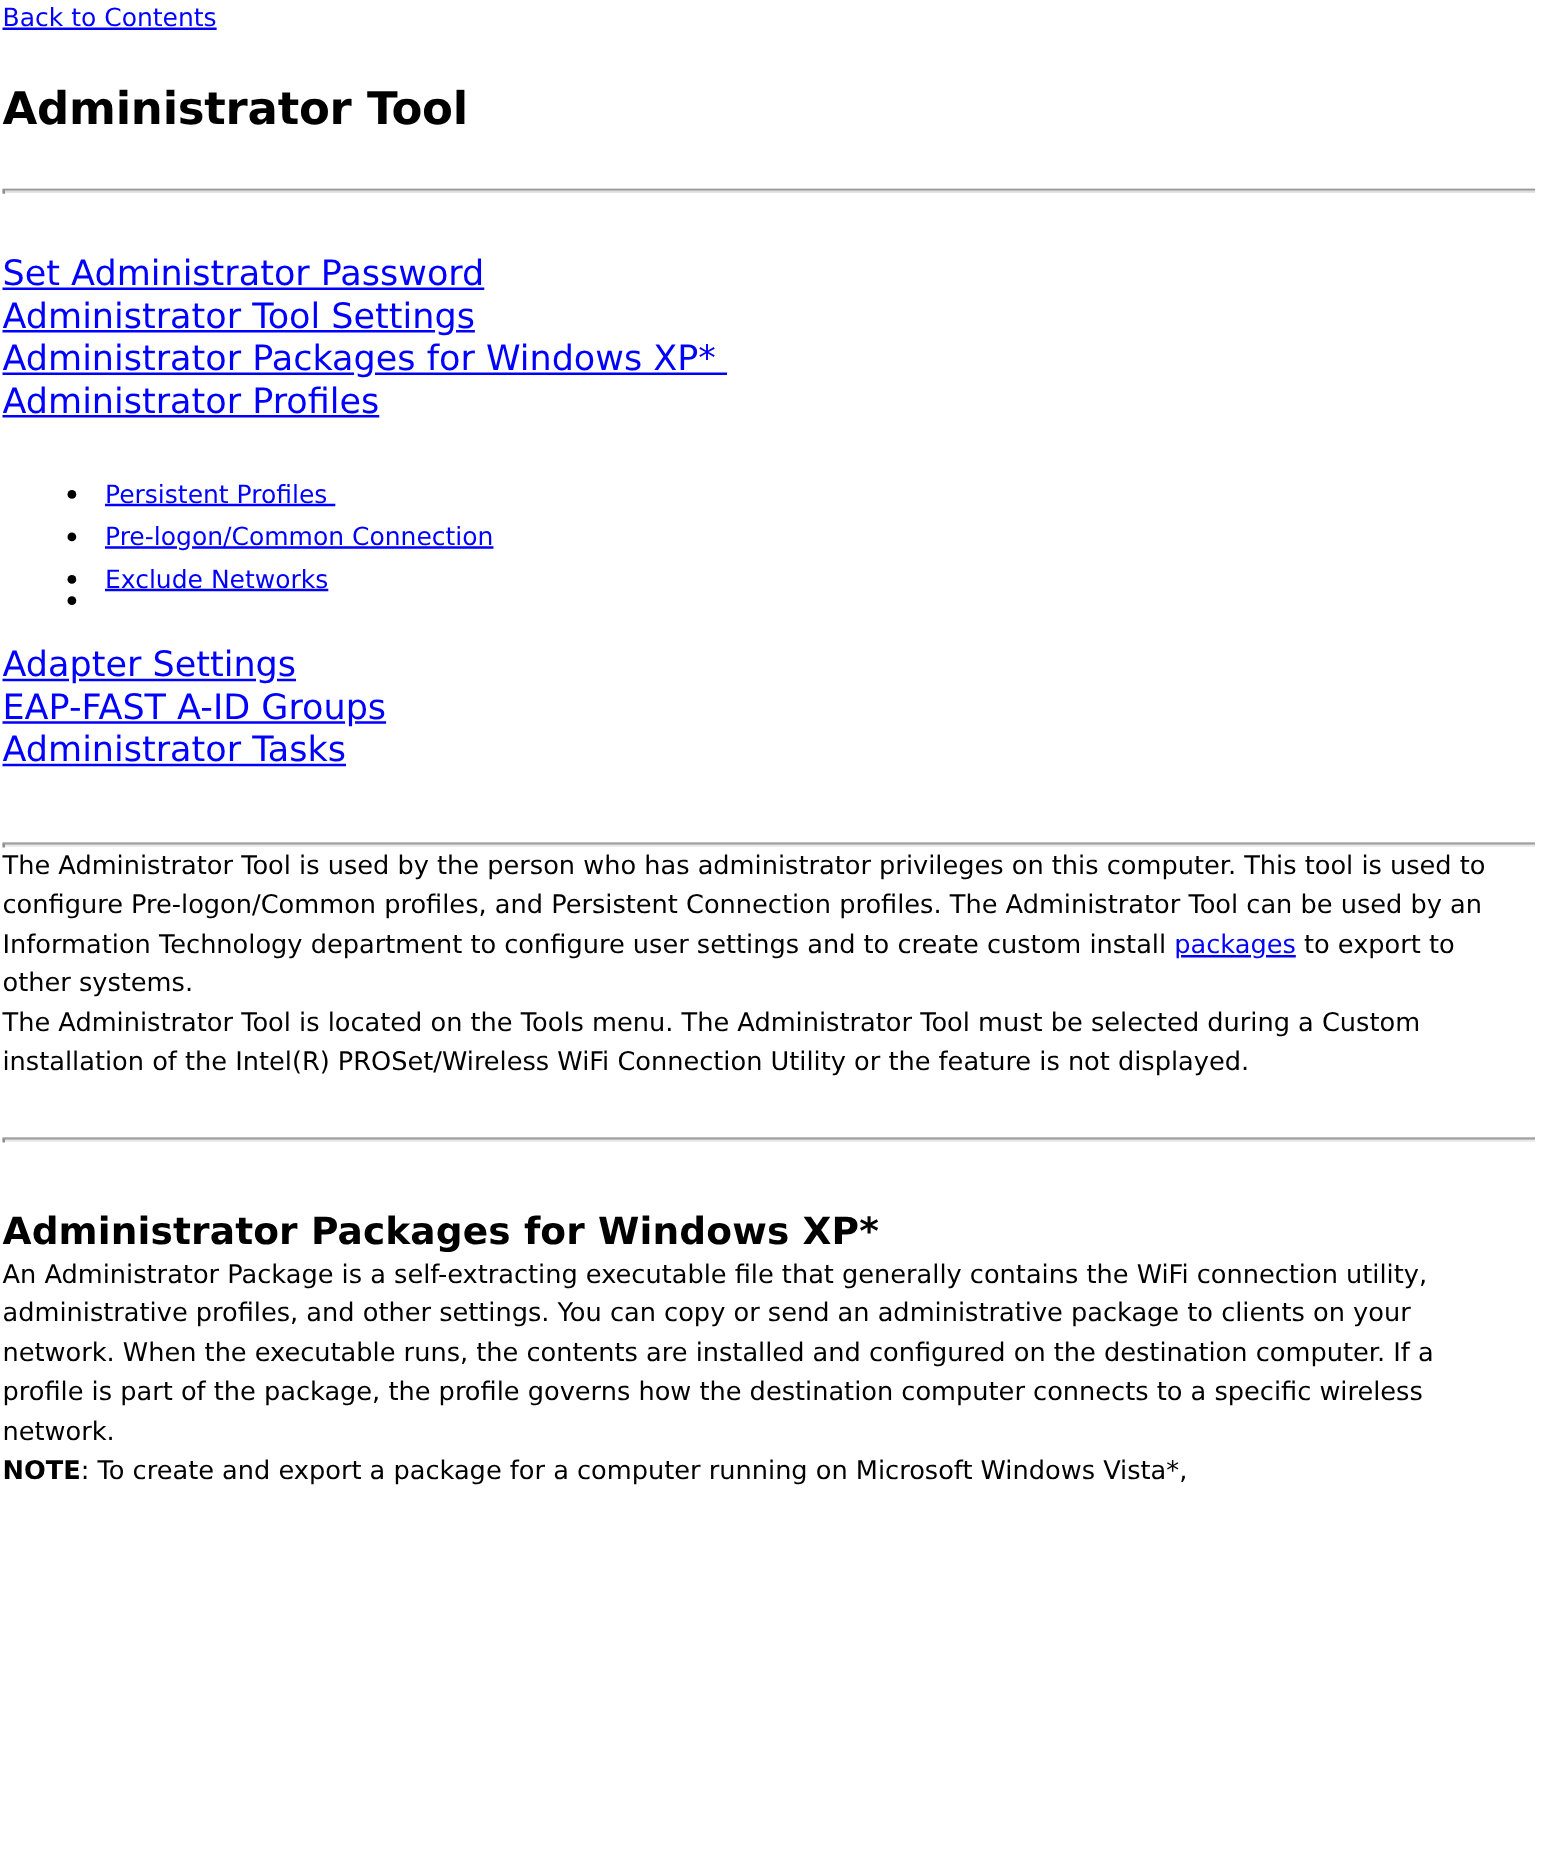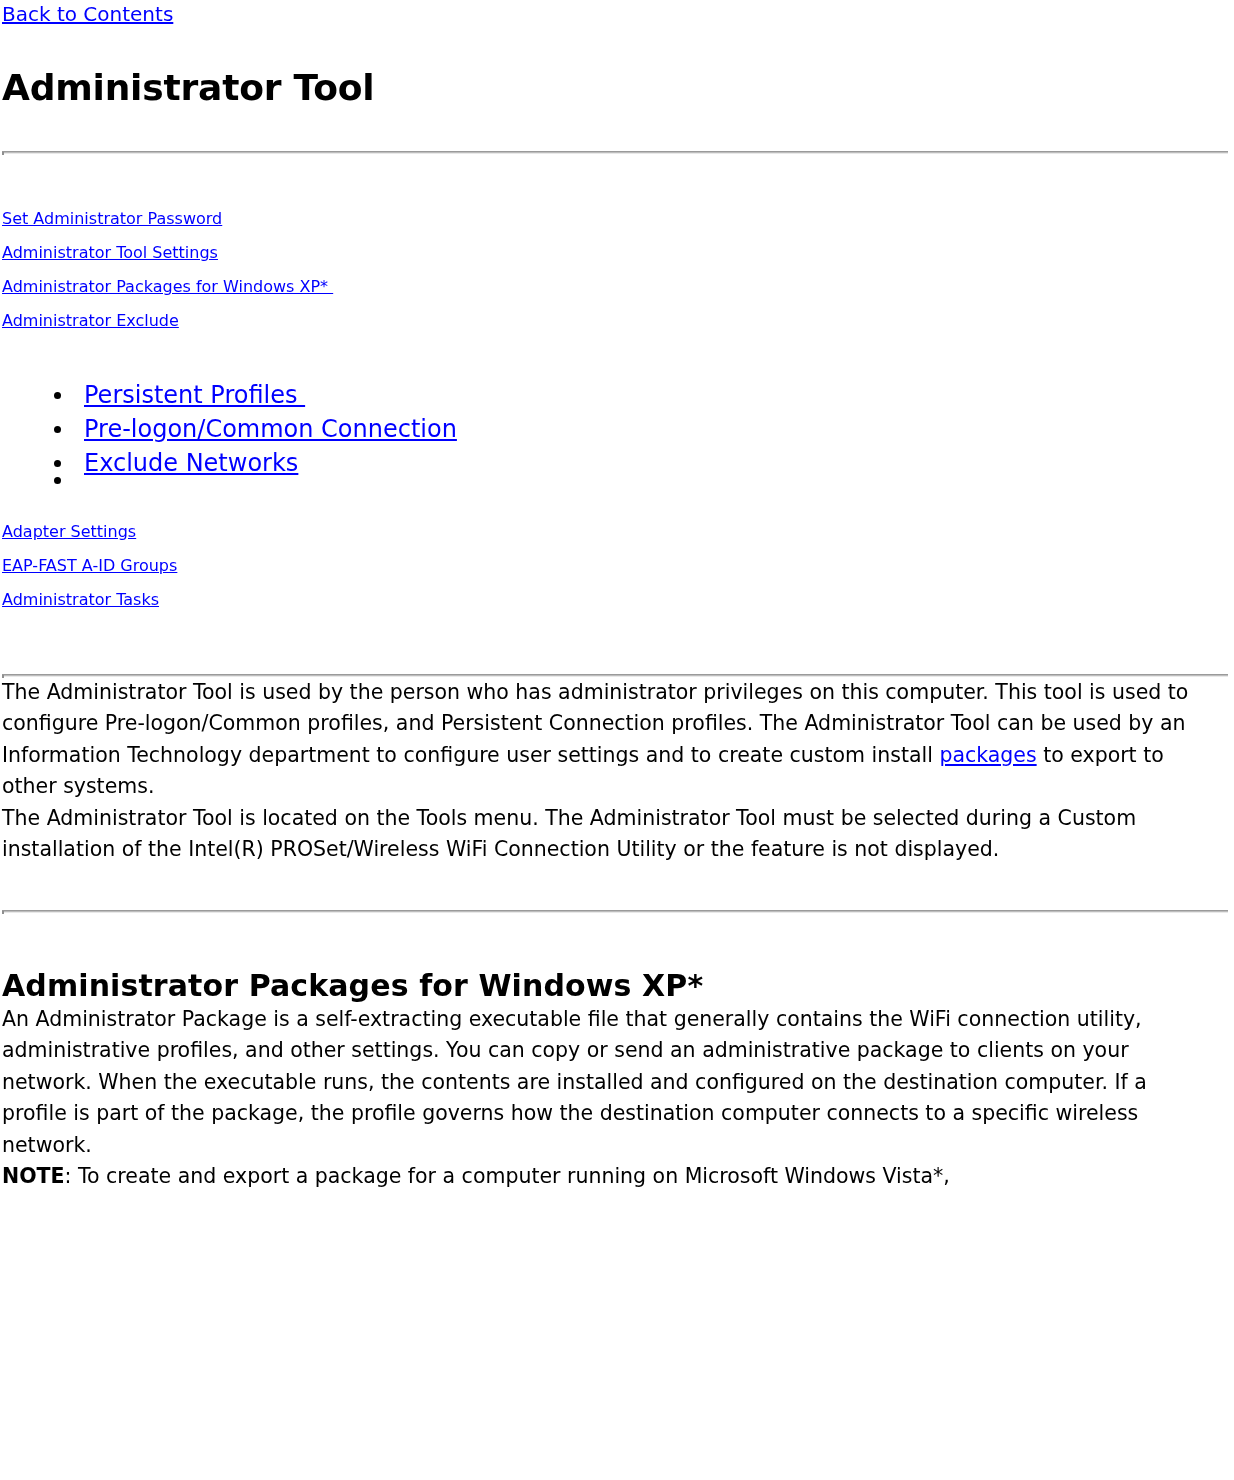--- a/index.html
+++ b/index.html
@@ -68,33 +68,33 @@
     background: #8f8f8f;
   }
   .rule-1 { margin-top: 41px; }
   .rule-2 { margin-top: 57px; }
   .rule-3 { margin-top: 44px; }
 
   
   .linklist {
     margin: 0;
     padding: 0;
-    font-size: 16px;
+    font-size: 28px;
     line-height: 34px;
   }
   .linklist-top { margin-top: 48px; }
   .linklist-bot { margin-top: 35px; }
   .linklist .linkrow { white-space: pre; }
 
   
   ul.bullets {
     margin: 40px 0 0 0;
     padding: 0 0 0 52px;
     list-style: none;
-    font-size: 24px;
+    font-size: 20px;
     line-height: 34px;
   }
   ul.bullets li {
     position: relative;
     padding-left: 30px;
     white-space: pre;
   }
   ul.bullets li .bullet-dot {
     position: absolute;
     left: 0;
@@ -144,21 +144,21 @@
   </div>
 
   <h1 class="page-title">Administrator Tool</h1>
 
   <div class="rule rule-1"></div>
 
   <div class="linklist linklist-top">
     <div class="linkrow"><a class="doclink" href="#">Set Administrator Password</a></div>
     <div class="linkrow"><a class="doclink" href="#">Administrator Tool Settings</a></div>
     <div class="linkrow"><a class="doclink" href="#">Administrator Packages for Windows XP* </a></div>
-    <div class="linkrow"><a class="doclink" href="#">Administrator Exclude</a></div>
+    <div class="linkrow"><a class="doclink" href="#">Administrator Profiles</a></div>
   </div>
 
   <ul class="bullets">
     <li><span class="bullet-dot"></span><a class="doclink" href="#">Persistent Profiles </a></li>
     <li><span class="bullet-dot"></span><a class="doclink" href="#">Pre-logon/Common Connection</a></li>
     <li><span class="bullet-dot"></span><a class="doclink" href="#">Exclude Networks</a></li>
     <li><span class="bullet-dot"></span></li>
   </ul>
 
   <div class="linklist linklist-bot">

